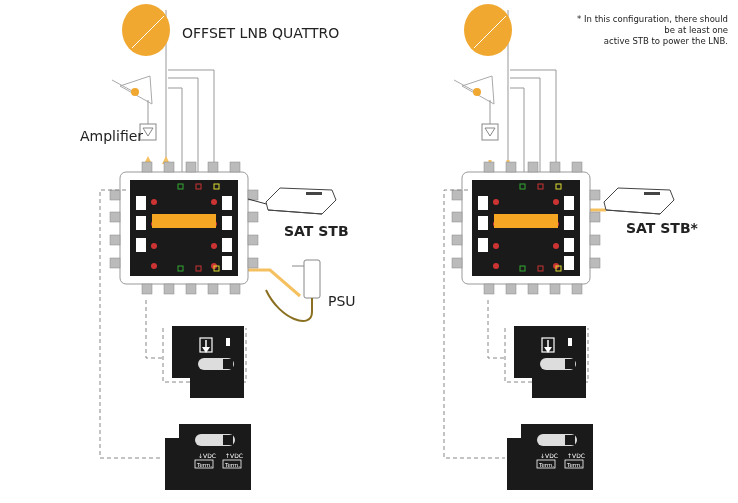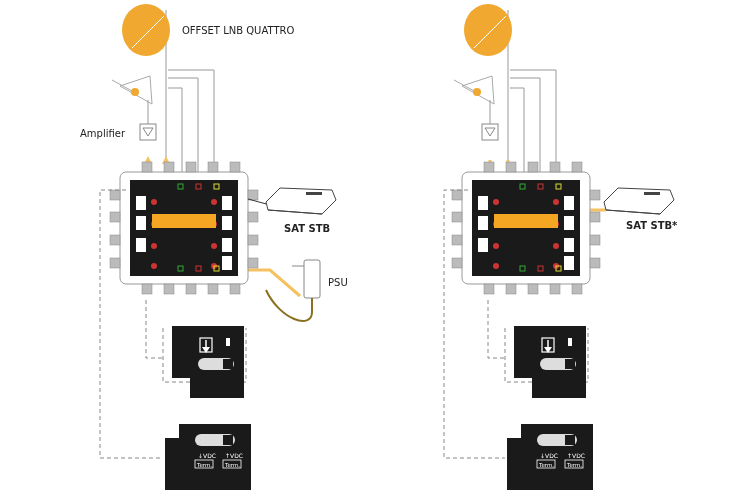--- a/index.html
+++ b/index.html
@@ -1,17 +1,17 @@
 <!DOCTYPE html>
 <html><head>
 <meta charset="utf-8">
 <style>
   html,body{margin:0;padding:0;background:#fff;}
   body{width:738px;height:503px;position:relative;overflow:hidden;font-family:"DejaVu Sans",sans-serif;}
-  .txt{position:absolute;font-size:10px;color:#222;white-space:nowrap;text-align:right;}
+  .txt{position:absolute;font-size:14px;color:#222;white-space:nowrap;text-align:right;}
   .bold{font-weight:bold;}
   .note{position:absolute;font-size:8.5px;color:#222;text-align:right;line-height:11px;}
   svg{position:absolute;left:0;top:0;}
 </style>
 </head>
 <body>
 
 <svg width="738" height="503" viewBox="0 0 738 503">
   <defs>
     <g id="switch">
@@ -171,17 +171,20 @@
       <polyline points="505,328 505,382 588,382 588,328"></polyline>
     </g>
     <use href="#panelA" x="514" y="326"></use>
     <use href="#panelB" x="507" y="424"></use>
   </g>
 </svg>
 
 <div class="txt" style="left:182px;top:25px;">OFFSET LNB QUATTRO</div>
 <div class="txt" style="left:80px;top:128px;">Amplifier</div>
 <div class="txt bold" style="left:284px;top:223px;">SAT STB</div>
-<div class="txt" style="left:328px;top:277px;">PSU</div>
+<div class="txt" style="left:328px;top:293px;">PSU</div>
 <div class="txt bold" style="left:626px;top:220px;">SAT STB*</div>
 
 <div class="note" style="right:10px;top:14px;">
+  <div>* In this configuration, there should</div>
+  <div>be at least one</div>
+  <div>active STB to power the LNB.</div>
 </div>
 
 </body></html>

